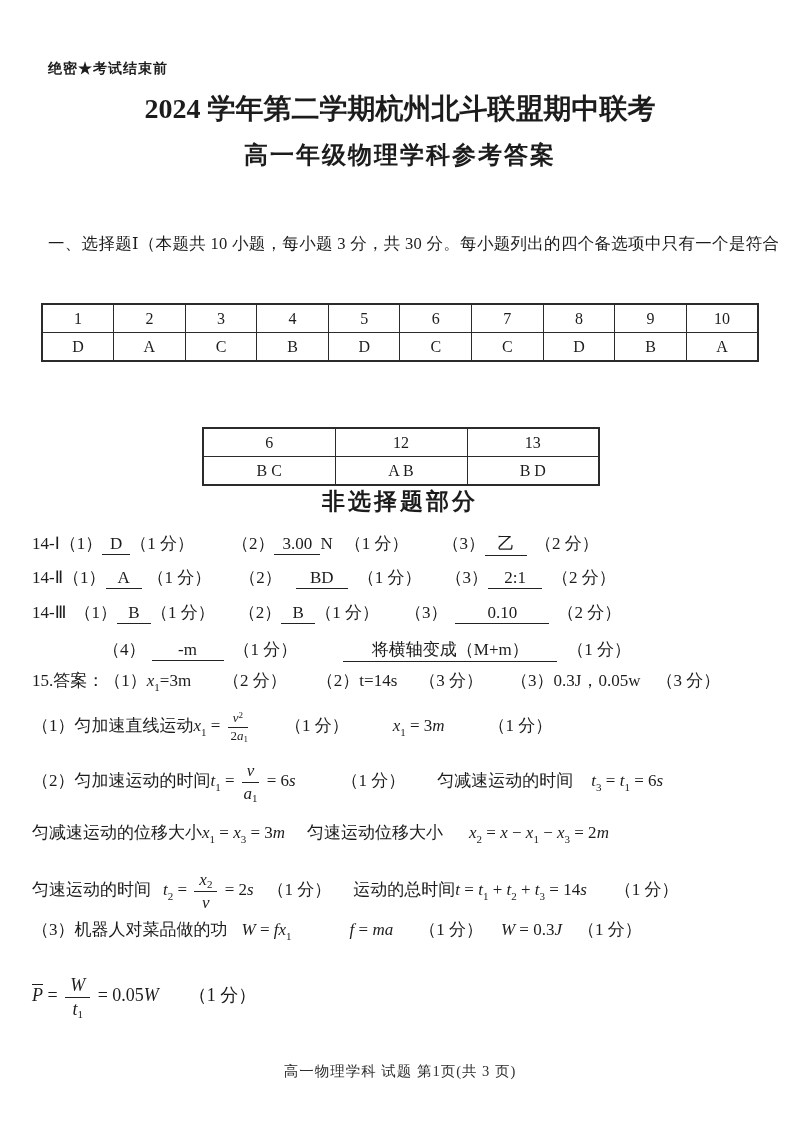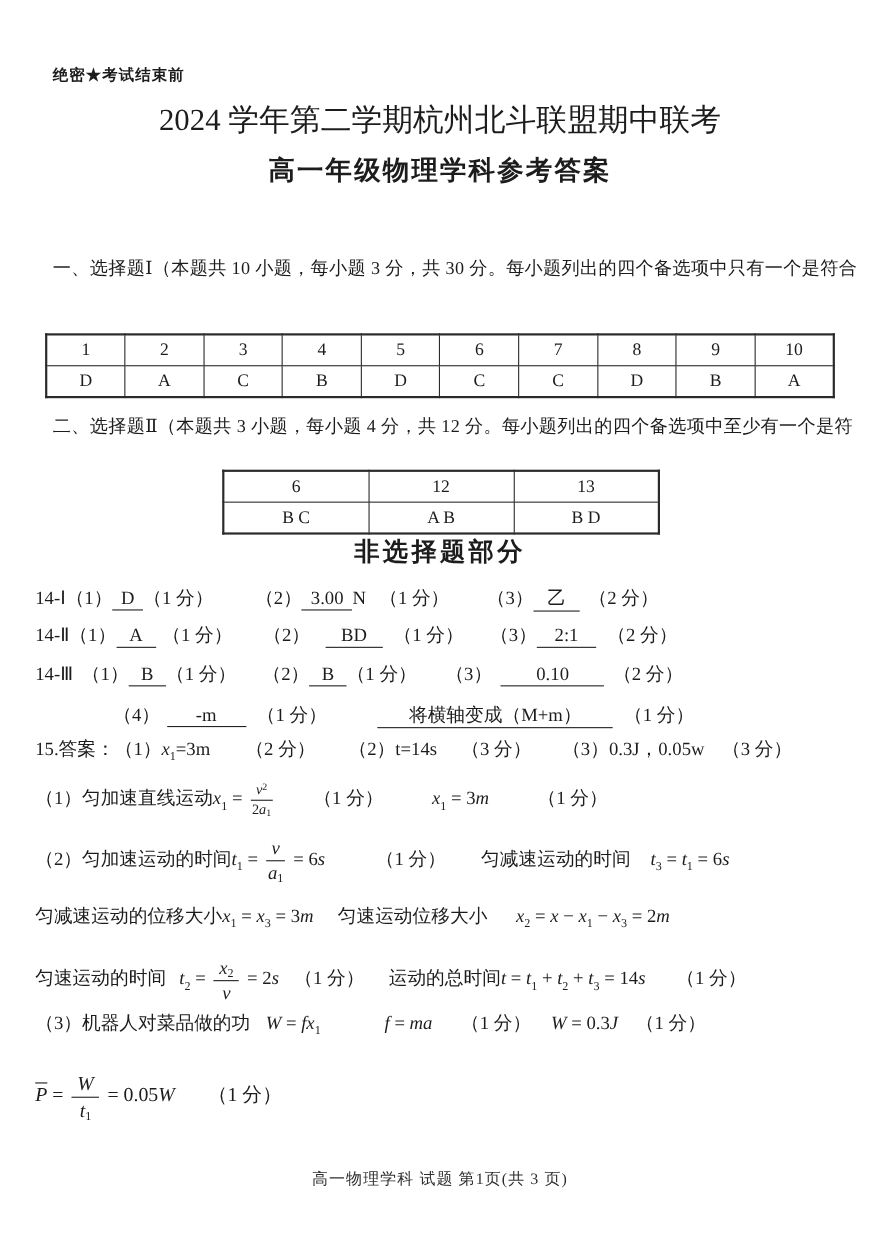--- a/index.html
+++ b/index.html
@@ -4,21 +4,21 @@
 <style>
   html,body { margin:0; padding:0; background:#e8e8e8; }
   .page {
     position:relative; width:800px; height:1130px; margin:0 auto;
     background:#ffffff; color:#1c1c1c; overflow:hidden;
     font-family:"Liberation Serif","DejaVu Serif",serif;
   }
   .abs { position:absolute; }
   .centered { left:0; width:100%; text-align:center; }
   .classification { left:48px; top:60px; font-size:14px; font-weight:bold; letter-spacing:1px; }
-  .title1 { top:90px; font-size:28px; font-weight:normal; }
+  .title1 { top:90px; font-size:28px; font-weight:bold; }
   .title2 { top:139px; font-size:24px; font-weight:bold; letter-spacing:2px; }
   .intro { left:48px; font-size:16.5px; white-space:nowrap; letter-spacing:0.3px; }
   .s1l1 { top:233px; } .s1l2 { top:272px; }
   .s2l1 { top:377px; } .s2l2 { top:402px; }
   .nc-heading { top:486px; font-size:23px; font-weight:bold; letter-spacing:3px; }
   table.anstable { border-collapse:collapse; table-layout:fixed; }
   table.anstable td {
     border:1px solid #2b2b2b; text-align:center; vertical-align:middle;
     font-size:16px; padding:0; height:27px;
   }
@@ -32,21 +32,21 @@
   .tk-i { font-family:"Liberation Serif",serif; font-style:italic; }
   .tk-ol { font-family:"Liberation Serif",serif; font-style:italic; text-decoration:overline; }
   .tk-sub { font-size:11px; position:relative; top:5px; }
   .tk-sup { font-size:11px; position:relative; top:-6px; }
   .tk-u { display:inline-block; border-bottom:1.3px solid #222; text-align:center; padding:0 3px; }
   .tk-g { display:inline-block; }
   .frac { display:inline-flex; flex-direction:column; align-items:center; vertical-align:middle; margin:0 3px; line-height:1.15; }
   .frac .fnum { border-bottom:1.3px solid #222; padding:0 5px 1px; display:inline-block; }
   .frac .fden { padding-top:1px; display:inline-block; }
   .frac .tk-sub { top:3px; }
-  .frac.small { font-size:13px; }
+  .frac.small { font-size:13px;align-items:flex-end; }
   .frac.small .tk-sub { font-size:9px; top:2px; }
   .frac.small .tk-sup { font-size:9px; top:-4px; }
   .l-q14-1 { top:532px; }
   .l-q14-2 { top:566px; }
   .l-q14-3 { top:601px; }
   .l-q14-4 { top:638px; left:103px; }
   .l-q15-head { top:669px; }
   .l-q15-f1 { top:711px; }
   .l-q15-f2 { top:761px; }
   .l-q15-f3 { top:821px; }
@@ -88,21 +88,20 @@
       <td>D</td>
       <td>C</td>
       <td>C</td>
       <td>D</td>
       <td>B</td>
       <td>A</td>
     </tr>
   </tbody>
     </table>
 
-  <div class="abs intro s2l1">二、选择题Ⅱ（本题共 3 小题，每小题 4 分，共 12 分。每小题列出的四个备选项中至少有一个是符</div>
 
   <table class="abs anstable t2">
     <tbody>
         <tr>
       <td>6</td>
       <td>12</td>
       <td>13</td>
     </tr>
     <tr>
       <td>B C</td>

